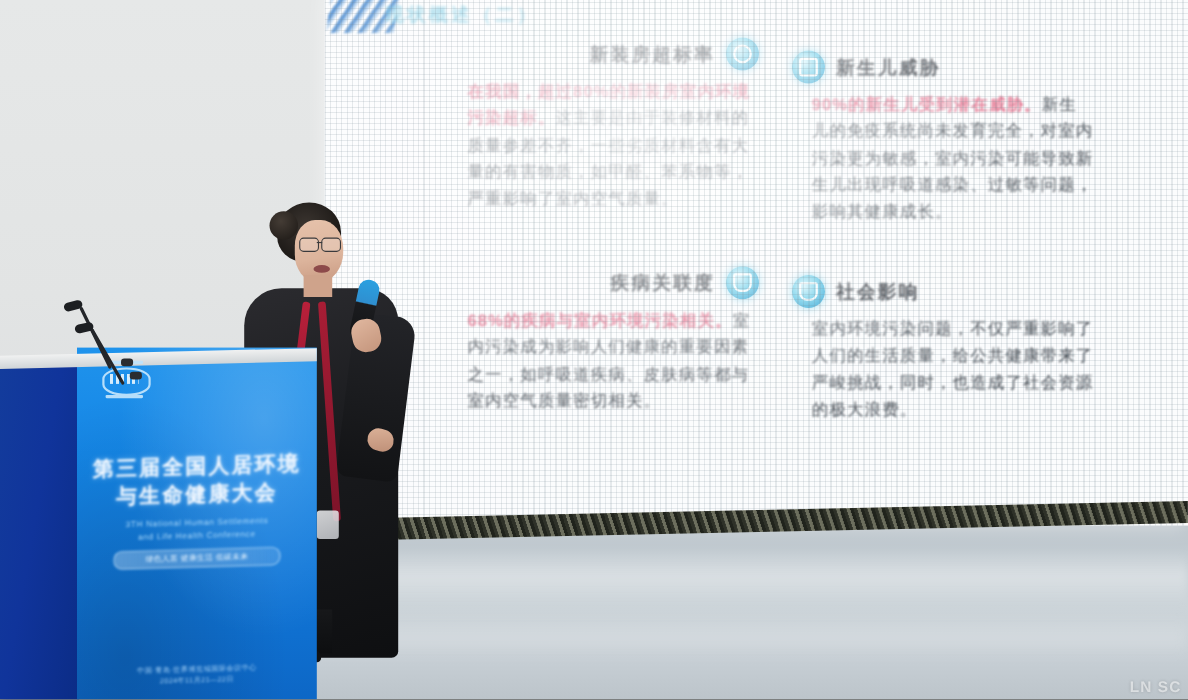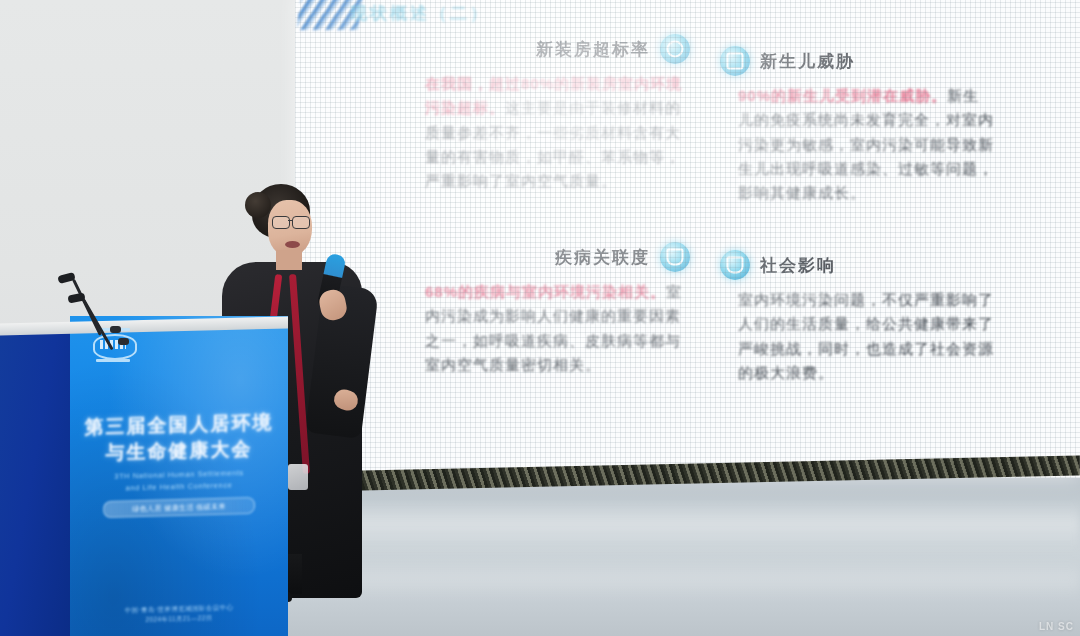--- a/index.html
+++ b/index.html
@@ -148,21 +148,21 @@
       background:linear-gradient(160deg,#dcb299,#bd8e76);transform:rotate(16deg);}
   .mic-hand{position:absolute;left:100px;top:76px;width:19px;height:56px;
       border-radius:9px;background:linear-gradient(180deg,#2aa0e0 0%,#2f8fd0 38%,#1b1c1f 40%,#131416 100%);
       transform:rotate(12deg);}
   .legs{position:absolute;left:36px;top:376px;width:44px;height:40px;
       background:linear-gradient(180deg,#17181a,#0d0e10);}
   .shoe{position:absolute;left:26px;top:412px;width:44px;height:12px;border-radius:7px 10px 5px 5px;
       background:#111214;}
 
   
-  .wm{position:absolute;right:6px;bottom:4px;font-size:10px;letter-spacing:1px;
+  .wm{position:absolute;right:6px;bottom:4px;font-size:14px;letter-spacing:1px;
       color:rgba(255,255,255,.55);text-shadow:0 0 3px rgba(0,0,0,.18);font-weight:700;}
 
   .soft{filter:blur(.35px);}
 </style>
 </head>
 <body>
 
 <div class="scene">
 
   <div class="wall"></div>

